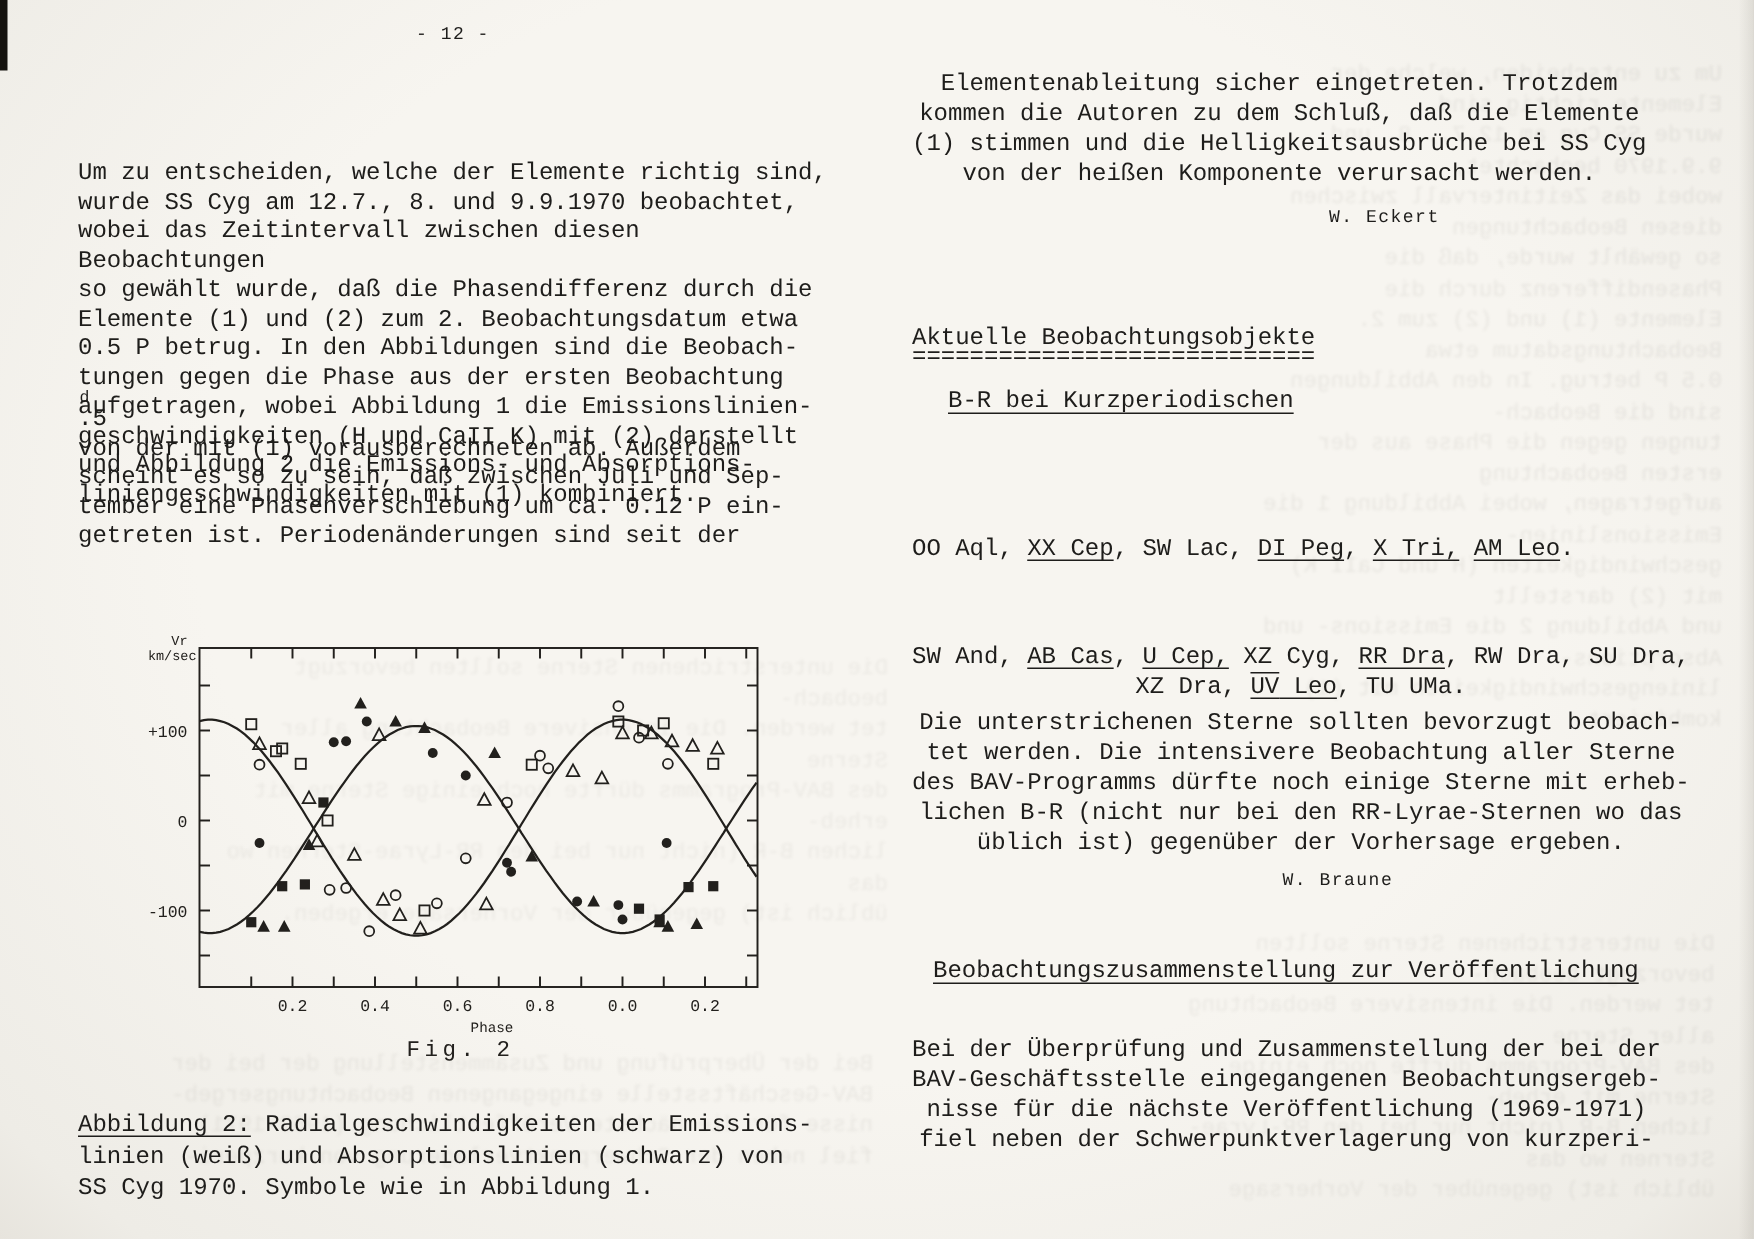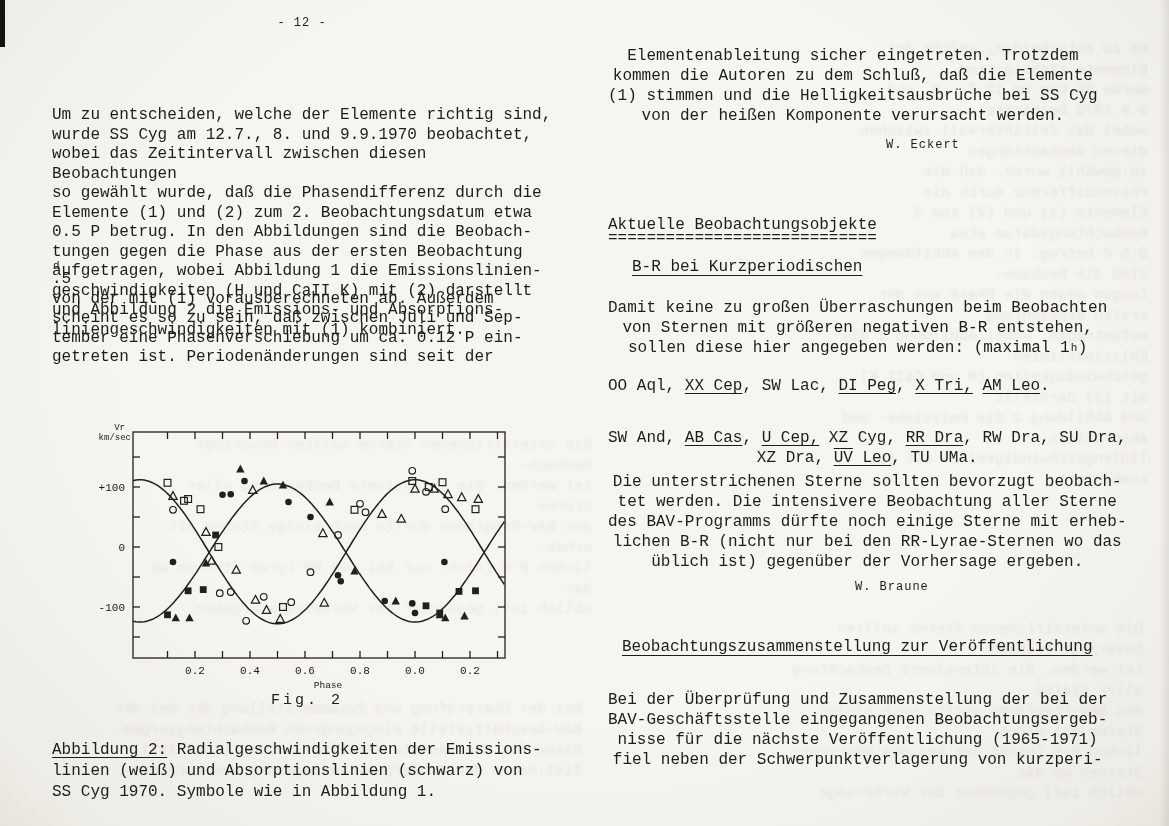--- a/index.html
+++ b/index.html
@@ -256,40 +256,37 @@
 
     <div class="blk sig" style="top:138px;left:278px;">W. Eckert</div>
 
     <div class="blk heading" style="top:216px;left:0;">Aktuelle Beobachtungsobjekte</div>
     <div class="blk rule" style="top:231px;left:0;">============================</div>
 
     <div class="blk heading" style="top:258px;left:0;margin-left:24px;">
       <span class="ul-heading">B-R bei Kurzperiodischen</span>
     </div>
 
-    <div class="blk para lh20" style="top:298px;left:0;"><span>Damit keine zu großen Überraschungen beim Beobachten
-von Sternen mit größeren negativen B-R entstehen,
-sollen diese hier angegeben werden: (maximal 1</span><span class="supstack"><span class="sup">h</span></span><span>)</span></div>
-
-    <div class="blk para lh20" style="top:376px;left:0;"><span>OO Aql, </span><span class="u">XX Cep</span><span>, SW Lac, </span><span class="u">DI Peg</span><span>, </span><span class="u">X Tri,</span><span> </span><span class="u">AM Leo</span><span>.</span></div>
+
+    <div class="blk para lh20" style="top:356px;left:0;"><span>OO Aql, </span><span class="u">XX Cep</span><span>, SW Lac, </span><span class="u">DI Peg</span><span>, </span><span class="u">X Tri,</span><span> </span><span class="u">AM Leo</span><span>.</span></div>
 
 
     <div class="blk para lh20" style="top:428px;left:0;"><span>SW And, </span><span class="u">AB Cas</span><span>, </span><span class="u">U Cep,</span><span> XZ Cyg, </span><span class="u">RR Dra</span><span>, RW Dra, SU Dra,
 XZ Dra, </span><span class="u o">UV</span><span class="u"> Leo</span><span>, TU UMa.</span></div>
 
     <div class="blk para lh20" style="top:472px;left:0;">Die unterstrichenen Sterne sollten bevorzugt beobach-
 tet werden. Die intensivere Beobachtung aller Sterne
 des BAV-Programms dürfte noch einige Sterne mit erheb-
 lichen B-R (nicht nur bei den RR-Lyrae-Sternen wo das
 üblich ist) gegenüber der Vorhersage ergeben.</div>
 
     <div class="blk sig" style="top:580px;left:247px;">W. Braune</div>
 
     <div class="blk heading" style="top:638px;left:14px;">
       <span class="ul-heading">Beobachtungszusammenstellung zur Veröffentlichung</span>
     </div>
 
     <div class="blk para lh20" style="top:690px;left:0;">Bei der Überprüfung und Zusammenstellung der bei der
 BAV-Geschäftsstelle eingegangenen Beobachtungsergeb-
-nisse für die nächste Veröffentlichung (1965-1971)
+nisse für die nächste Veröffentlichung (1969-1971)
 fiel neben der Schwerpunktverlagerung von kurzperi-</div>
   </div>
 </div>
 
 </body></html>

